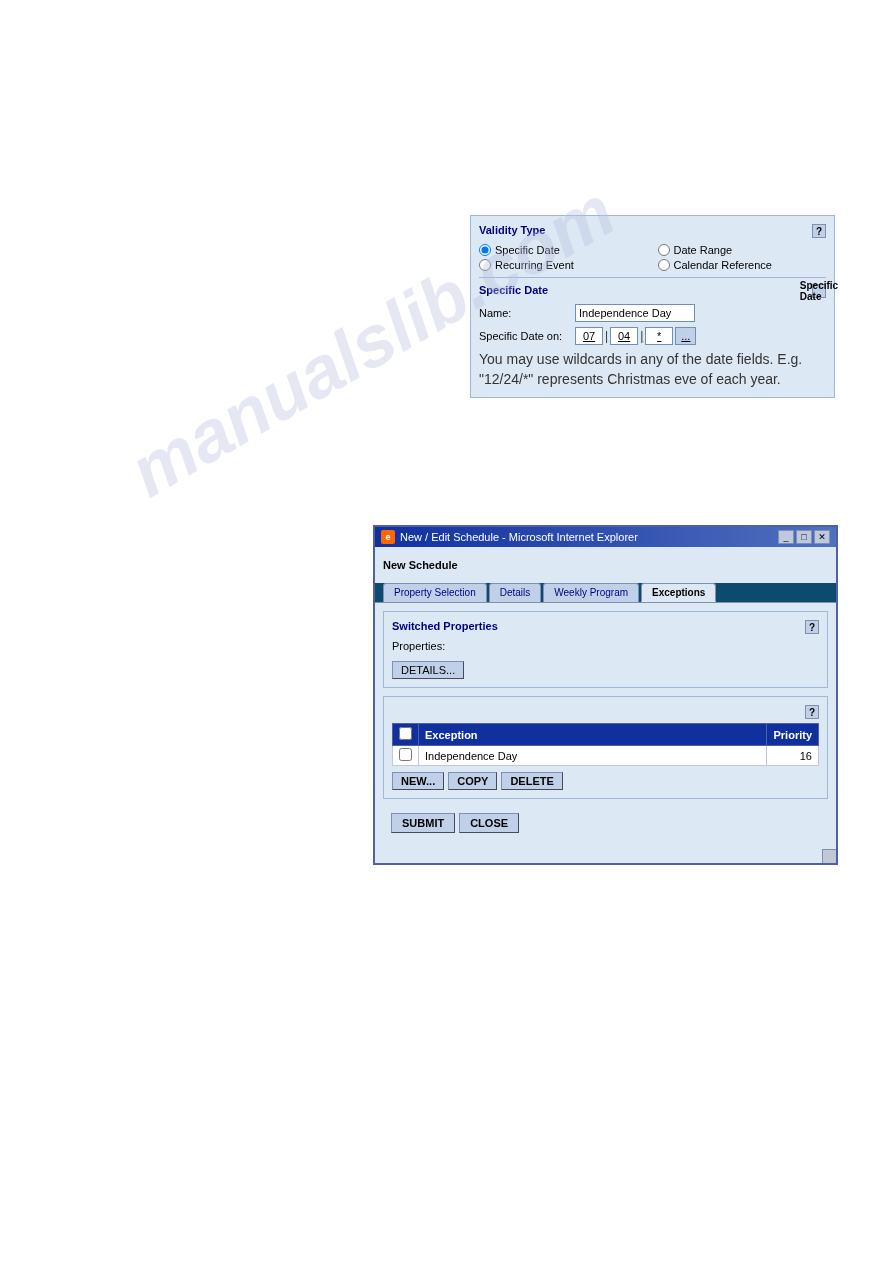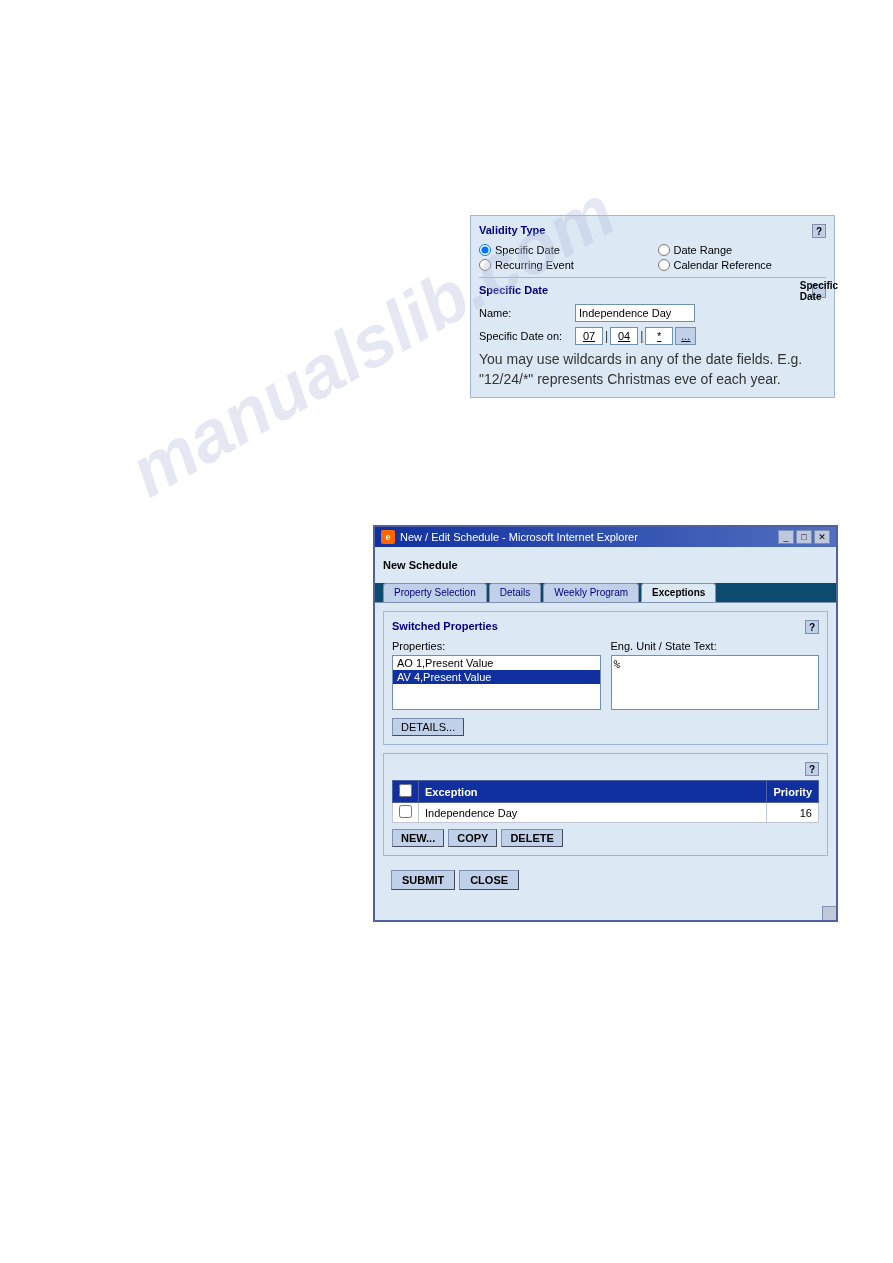--- a/index.html
+++ b/index.html
@@ -495,28 +495,20 @@
 
     <div class="section-box">
       <div class="section-header">
         <span>Switched Properties</span>
         <div class="help-icon">?</div>
       </div>
 
       <div class="props-layout">
         <div class="props-left">
           <div class="col-label">Properties:</div>
-          <div class="props-listbox">
-            <div class="props-list-item">AO  1,Present Value</div>
-            <div class="props-list-item selected">AV  4,Present Value</div>
-          </div>
-        </div>
-        <div class="props-right">
-          <div class="col-label">Eng. Unit / State Text:</div>
-          <textarea class="eng-textarea" style="">%</textarea>
         </div>
       </div>
       <button class="details-btn">DETAILS...</button>
     </div>
 
     <div class="exceptions-section">
       <div style="display:flex;justify-content:flex-end">
         <div class="help-icon">?</div>
       </div>
       <table class="exc-table">

